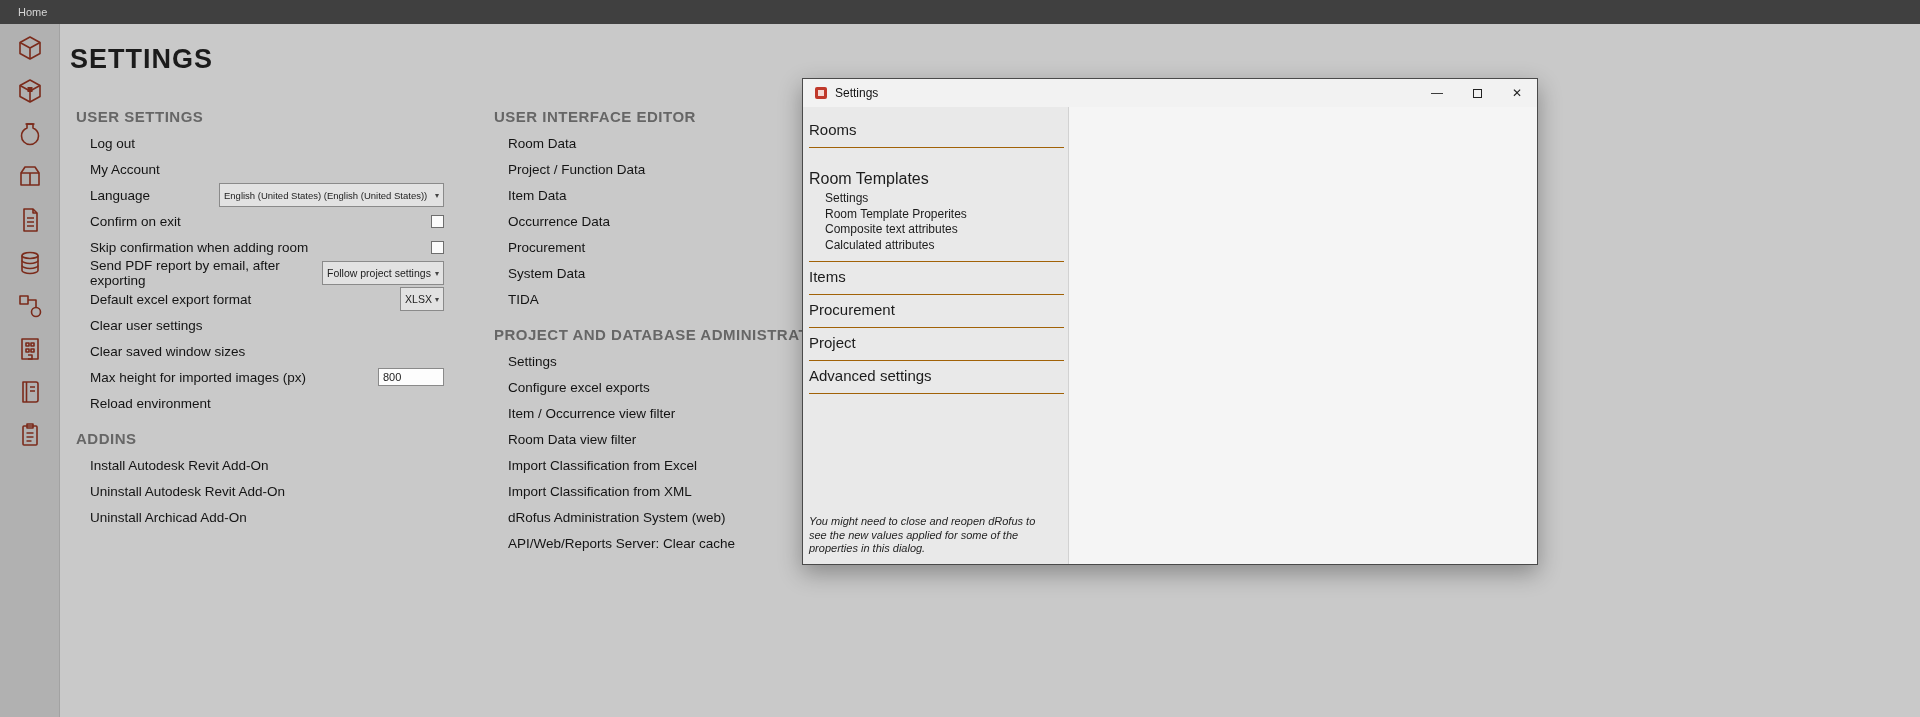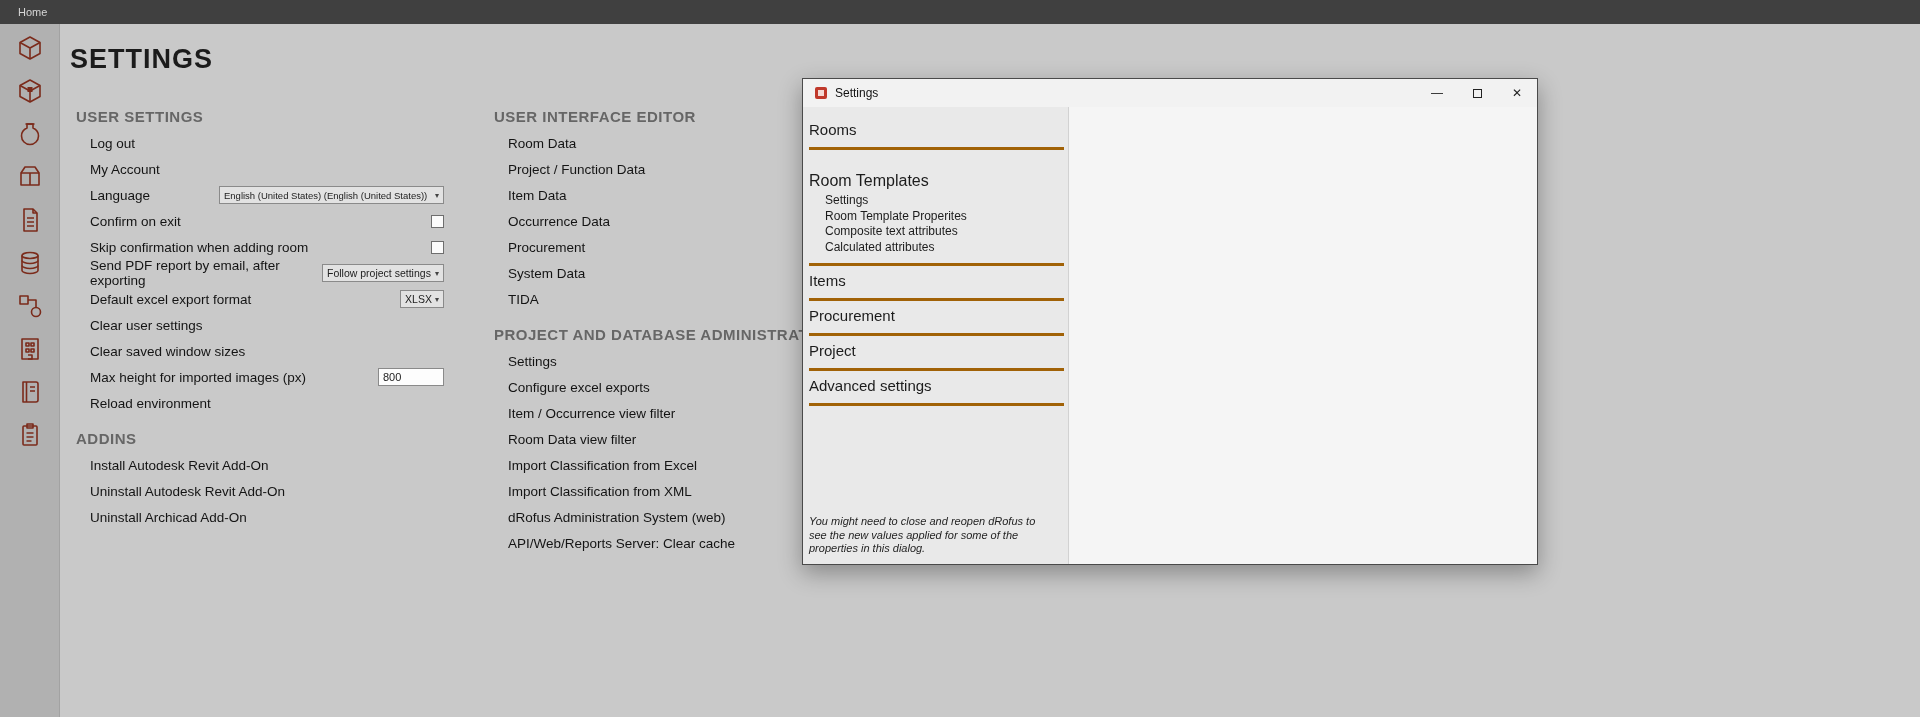--- a/index.html
+++ b/index.html
@@ -25,21 +25,21 @@
   .col1 { left:76px; width:368px; }
   .col2 { left:463px; width:362px;margin-left:31px; }
   .section-heading { font-size:15px; font-weight:700; color:#666666; letter-spacing:.5px;
                      height:22px; white-space:nowrap; }
   .row { height:26px; display:flex; align-items:center; justify-content:space-between;
          padding-left:14px; font-size:13.5px; color:#141414; }
   .link-row { cursor:pointer; }
   .gap { height:14px; }
 
   
-  .dropdown { height:18px; background:#e2e2e2; border:1px solid #8a8a8a; display:flex; align-items:center;
+  .dropdown { height:24px; background:#e2e2e2; border:1px solid #8a8a8a; display:flex; align-items:center;
               justify-content:space-between; color:#222; padding:0 4px; cursor:pointer; flex:none; }
   .dropdown .dd-text { white-space:nowrap; overflow:hidden; }
   .dd-lang { width:225px; font-size:9.5px; }
   .dd-pdf  { width:122px; font-size:10.5px; }
   .dd-xlsx { width:44px;  font-size:10.5px;justify-content:center; }
   .chev { font-size:8px; color:#444; margin-left:3px; flex:none; }
   .checkbox { width:13px; height:13px; background:#fbfbfb; border:1px solid #6e6e6e; cursor:pointer; flex:none; }
   .text-input { width:66px; height:18px; border:1px solid #8a8a8a; background:#fdfdfd; font-size:11px;
                 padding:8px 4px; font-family:Liberation Sans, sans-serif; color:#222; flex:none; }
 
@@ -48,21 +48,21 @@
             border:1px solid #4a4a4a; box-shadow:0 8px 22px rgba(0,0,0,.32); display:flex; flex-direction:column; }
   .titlebar { height:28px; display:flex; align-items:center; background:#f2f2f2; flex:none; }
   .titlebar-icon { margin-left:11px; width:14px; height:14px; }
   .titlebar-title { margin-left:7px; font-size:12px; color:#111; }
   .titlebar-spacer { flex:1; }
   .win-btn { width:40px; height:28px; display:flex; align-items:center; justify-content:center;
              font-size:12px; color:#222; cursor:pointer; }
   .max-box { width:9px; height:9px; border:1px solid #222; }
   .dialog-body { flex:1; display:flex; min-height:0; }
   .dialog-nav { width:265px; background:#e9e9e9; position:relative; padding:8px 4px 0 6px; flex:none; }
-  .nav-group { border-bottom:3px solid #a16207; padding:5px 0 8px 0; }
+  .nav-group { border-bottom:1px solid #a16207; padding:5px 0 8px 0; }
   .nav-label { font-size:15px; color:#1c1c1c; cursor:pointer; line-height:19px; }
   .nav-label-lg { font-size:16px;margin-top:16px; }
   .nav-children { margin-top:3px; padding-left:16px; }
   .nav-child { font-size:12px; color:#1c1c1c; line-height:15.5px; cursor:pointer; }
   .nav-note { position:absolute; left:6px; right:28px; bottom:8px; font-size:11px; font-style:italic;
               color:#1f1f1f; line-height:1.25; }
   .dialog-content { flex:1; background:#f5f5f5; border-left:1px solid #d2d2d2; }
 </style>
 </head>
 <body>

